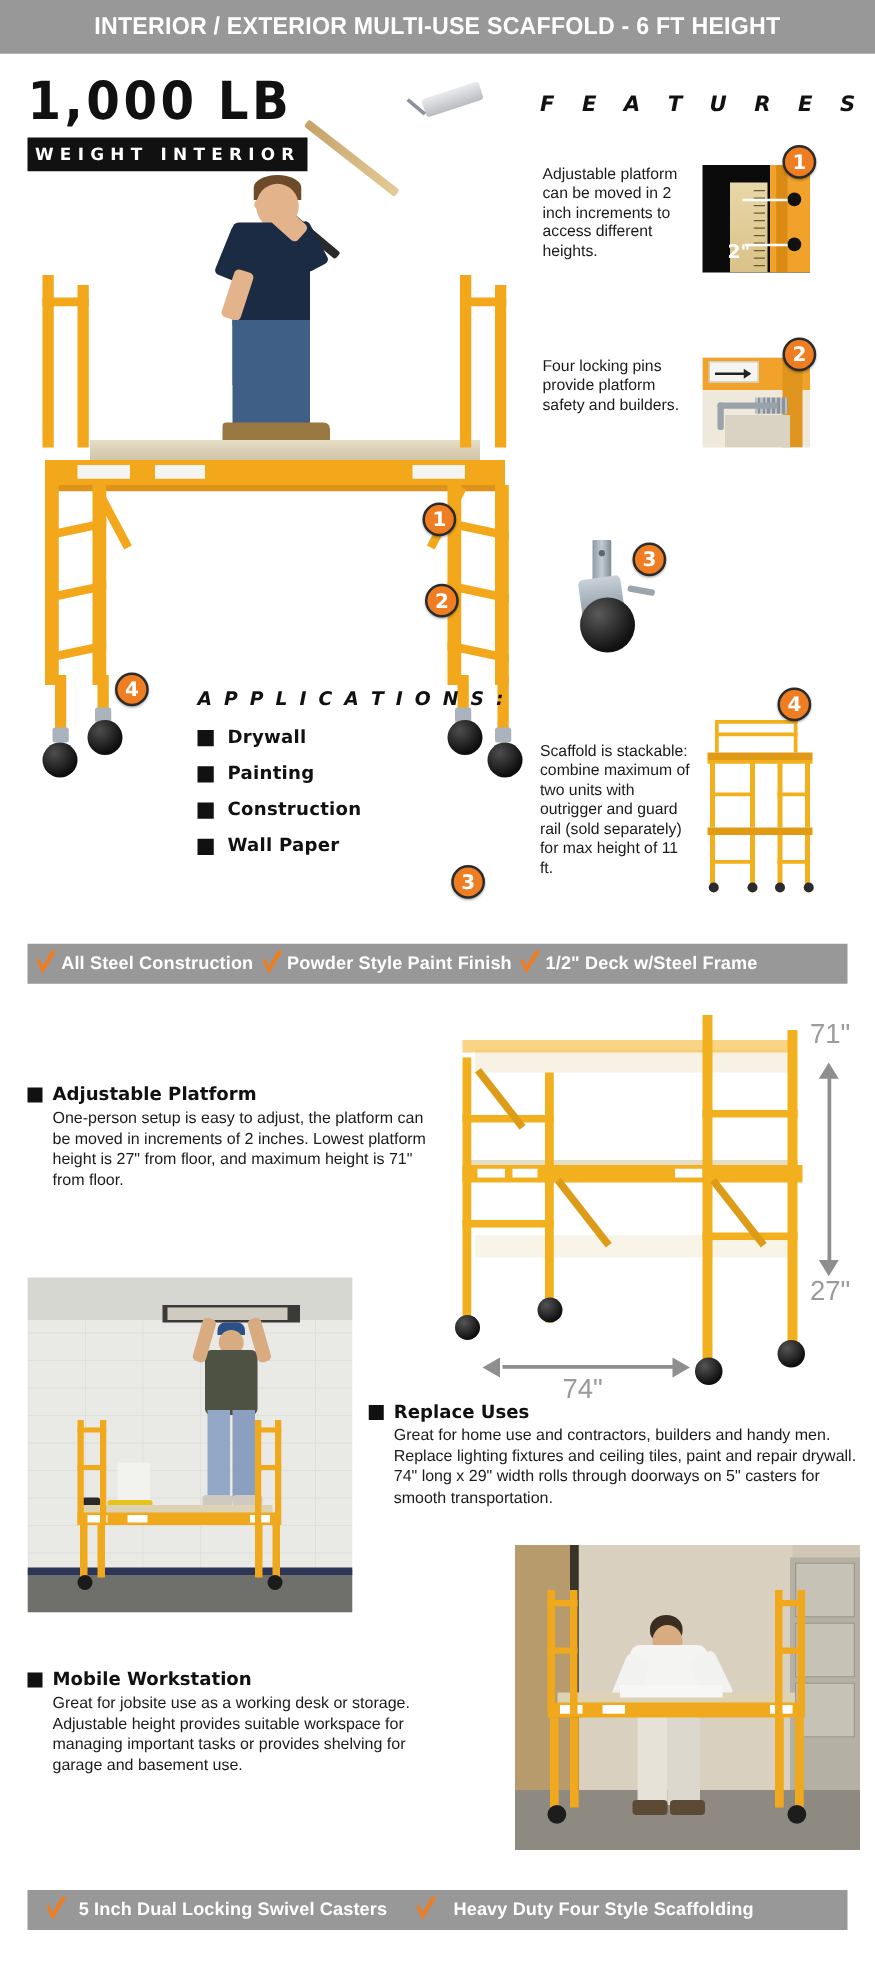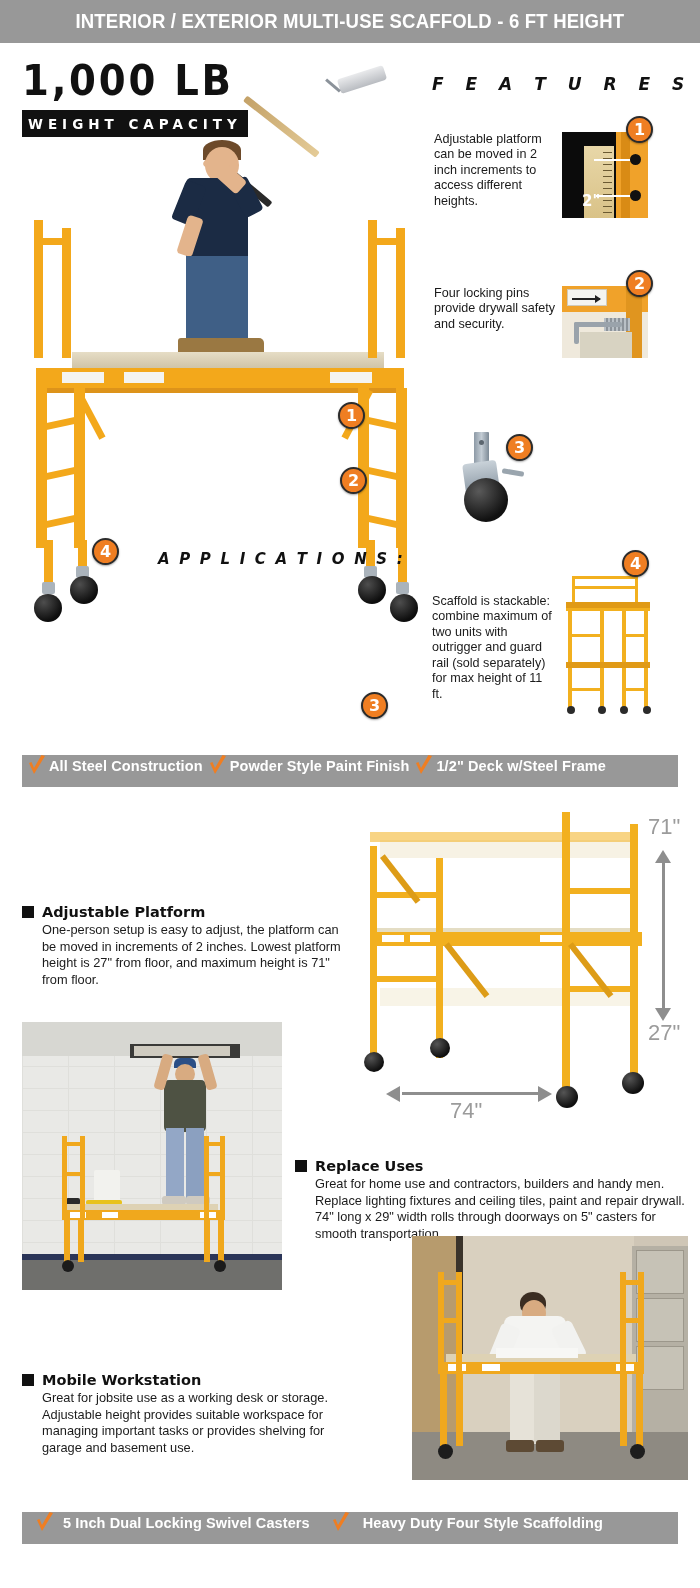--- a/index.html
+++ b/index.html
@@ -142,35 +142,35 @@
   }
   .apps-list { margin-top: 14px; }
   .apps-item { display: flex; align-items: center; margin-bottom: 13px; }
   .apps-bullet { width: 13px; height: 13px; background: #111; margin-right: 11px; flex: none; }
   .apps-label { font-size: 14.5px; font-weight: bold; color: #111;
                 font-family: "DejaVu Sans", sans-serif; letter-spacing: .2px; }
 
   
   .strip {
     position: absolute; left: 22px; width: 656px; height: 32px;
-    background: #989898; display: flex; align-items: flex-start;
+    background: #989898; display: flex; align-items: center;
   }
   .strip-item { display: flex; align-items: center; }
   .check {
     width: 18px; height: 22px; flex: none; position: relative; margin-right: 3px;
   }
   .check svg { display: block; }
   .strip-label {
     color: #ffffff; font-size: 14.5px; font-weight: bold;
     font-family: "Liberation Sans Narrow", "Liberation Sans", sans-serif;
     white-space: nowrap; letter-spacing: .1px;
   }
 
   
-  .info { position: absolute; margin-top: 36px; }
+  .info { position: absolute; }
   .info-head { display: flex; align-items: center; margin-bottom: 2px; }
   .info-bullet { width: 12px; height: 12px; background: #111; margin-right: 8px; flex: none; }
   .info-title { font-size: 14.5px; font-weight: bold; color: #111;
                 font-family: "DejaVu Sans", sans-serif; }
   .info-body { font-size: 12.8px; line-height: 1.3; color: #1b1b1b; padding-left: 20px; }
 
   
   .dim-wrap { position: absolute; left: 340px; top: 800px; width: 360px; height: 320px; }
   .dimtxt { position: absolute; color: #9b9b9b; font-size: 22px;
             font-family: "Liberation Sans", sans-serif; }
@@ -191,21 +191,21 @@
 </head>
 <body>
 
 <div class="top-bar">
   <div class="top-bar-title">INTERIOR / EXTERIOR  MULTI-USE SCAFFOLD - 6 FT HEIGHT</div>
 </div>
 
 <div class="capacity">
   <div class="capacity-value">1,000 LB</div>
   <div class="capacity-label-bar">
-    <span class="capacity-label">WEIGHT CAPACITY</span>
+    <span class="capacity-label">WEIGHT INTERIOR</span>
   </div>
 </div>
 
 <div class="features-heading">F E A T U R E S</div>
 
 <div class="feature-row" style="left:434px; top:132px;">
   <div class="feature-text">Adjustable platform can be moved in 2 inch increments to access different heights.</div>
   <div class="feature-img">
     <div class="badge" style="left:64px; top:-16px;">1</div>
     <div class="thumb1">
@@ -227,21 +227,21 @@
       <div class="t1-hole" style="top:22px"></div>
       <div class="t1-hole" style="top:58px"></div>
       <div class="t1-line" style="left:32px; top:27px; width:36px;"></div>
       <div class="t1-line" style="left:34px; top:63px; width:34px;"></div>
       <div class="t1-2in">2"</div>
     </div>
   </div>
 </div>
 
 <div class="feature-row" style="left:434px; top:286px;">
-  <div class="feature-text">Four locking pins provide drywall safety and security.</div>
+  <div class="feature-text">Four locking pins provide platform safety and builders.</div>
   <div class="feature-img">
     <div class="badge" style="left:64px; top:-16px;">2</div>
     <div class="thumb2">
       <div class="t2-topbar"></div>
       <div class="t2-label"></div>
       <div class="t2-arrow"></div>
       <div class="t2-post"></div>
       <div class="t2-panel"></div>
       <div class="t2-spring"></div>
       <div class="t2-pin"></div>
@@ -369,20 +369,38 @@
   <div class="caster" style="left:390px; top:474px;"></div>
 
   <div class="badge" style="left:338px; top:282px;">1</div>
   <div class="badge" style="left:340px; top:347px;">2</div>
   <div class="badge" style="left:361px; top:572px;">3</div>
   <div class="badge" style="left:92px; top:418px;">4</div>
 </div>
 
 <div class="apps">
   <div class="apps-title">A P P L I C A T I O N S :</div>
+  <div class="apps-list">
+    <div class="apps-item">
+      <span class="apps-bullet"></span>
+      <span class="apps-label">Drywall</span>
+    </div>
+    <div class="apps-item">
+      <span class="apps-bullet"></span>
+      <span class="apps-label">Painting</span>
+    </div>
+    <div class="apps-item">
+      <span class="apps-bullet"></span>
+      <span class="apps-label">Construction</span>
+    </div>
+    <div class="apps-item">
+      <span class="apps-bullet"></span>
+      <span class="apps-label">Wall Paper</span>
+    </div>
+  </div>
 </div>
 
 <div class="strip" style="top:755px; padding-left:6px;">
   <div class="strip-item" style="margin-right:6px;">
     <span class="check">
       <svg width="18" height="22" viewBox="0 0 18 22">
           <path d="M1 8 L6 19 L17 1 L13.5 0 L6 13 L3.5 7 Z" fill="#ef7e22"></path>
         </svg>
     </span>
     <span class="strip-label">All Steel Construction</span>

